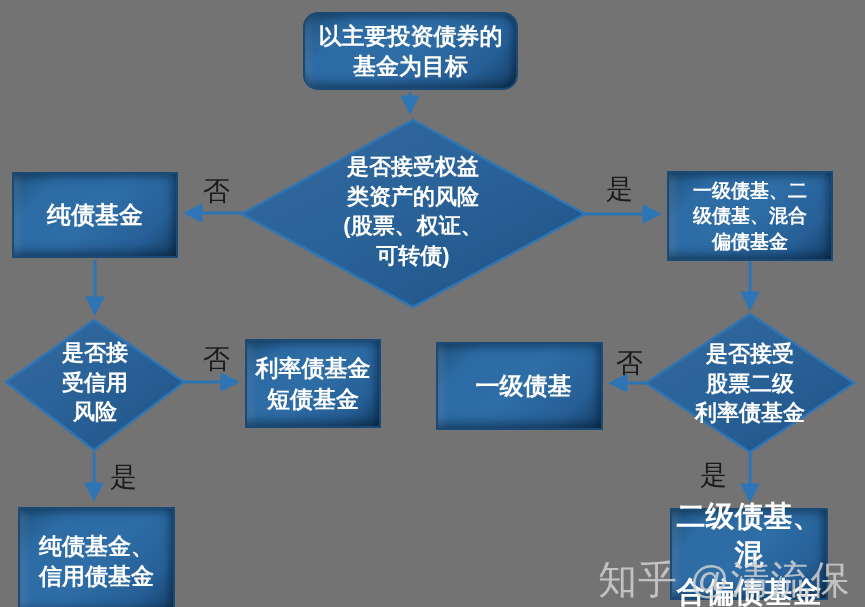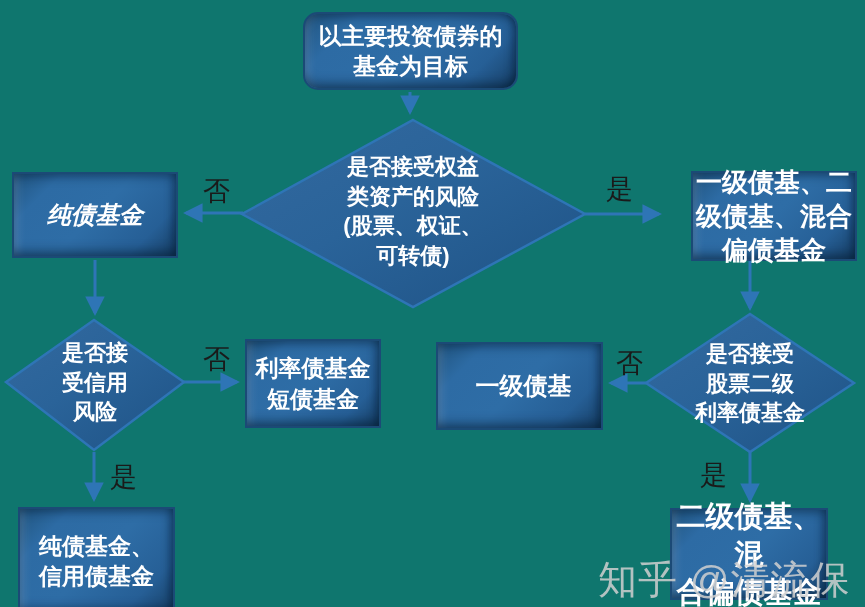--- a/index.html
+++ b/index.html
@@ -5,21 +5,21 @@
   html, body {
     margin: 0;
     padding: 0;
     background: #ffffff;
     font-family: "Liberation Sans", sans-serif;
   }
   .canvas {
     position: relative;
     width: 865px;
     height: 607px;
-    background: #0f766e;
+    background: #737373;
     overflow: hidden;
   }
   .connector-svg {
     position: absolute;
     left: 0; top: 0;
     width: 865px; height: 607px;
   }
   .node {
     position: absolute;
     display: flex;
@@ -119,25 +119,25 @@
 受信用
 风险</div>
   <div class="diamond-label" style="left:327px; top:152px; width:172px;">是否接受权益
 类资产的风险
 (股票、权证、
 可转债)</div>
   <div class="diamond-label" style="left:695px; top:339px; width:110px;">是否接受
 股票二级
 利率债基金</div>
 
-  <div class="node node-rect" style="left:12px; top:172px; width:166px; height:86px;font-style:italic;">
+  <div class="node node-rect" style="left:12px; top:172px; width:166px; height:86px;">
     <span class="txt">纯债基金</span>
   </div>
 
-  <div class="node node-rect" style="left:667px; top:171px; width:166px; height:90px; font-size:26px;margin-left:24px;">
+  <div class="node node-rect" style="left:667px; top:171px; width:166px; height:90px; font-size:19px;">
     <span class="txt">一级债基、二
 级债基、混合
 偏债基金</span>
   </div>
 
   <div class="node node-rect" style="left:245px; top:339px; width:136px; height:89px; font-size:23px;">
     <span class="txt">利率债基金
 短债基金</span>
   </div>
 

